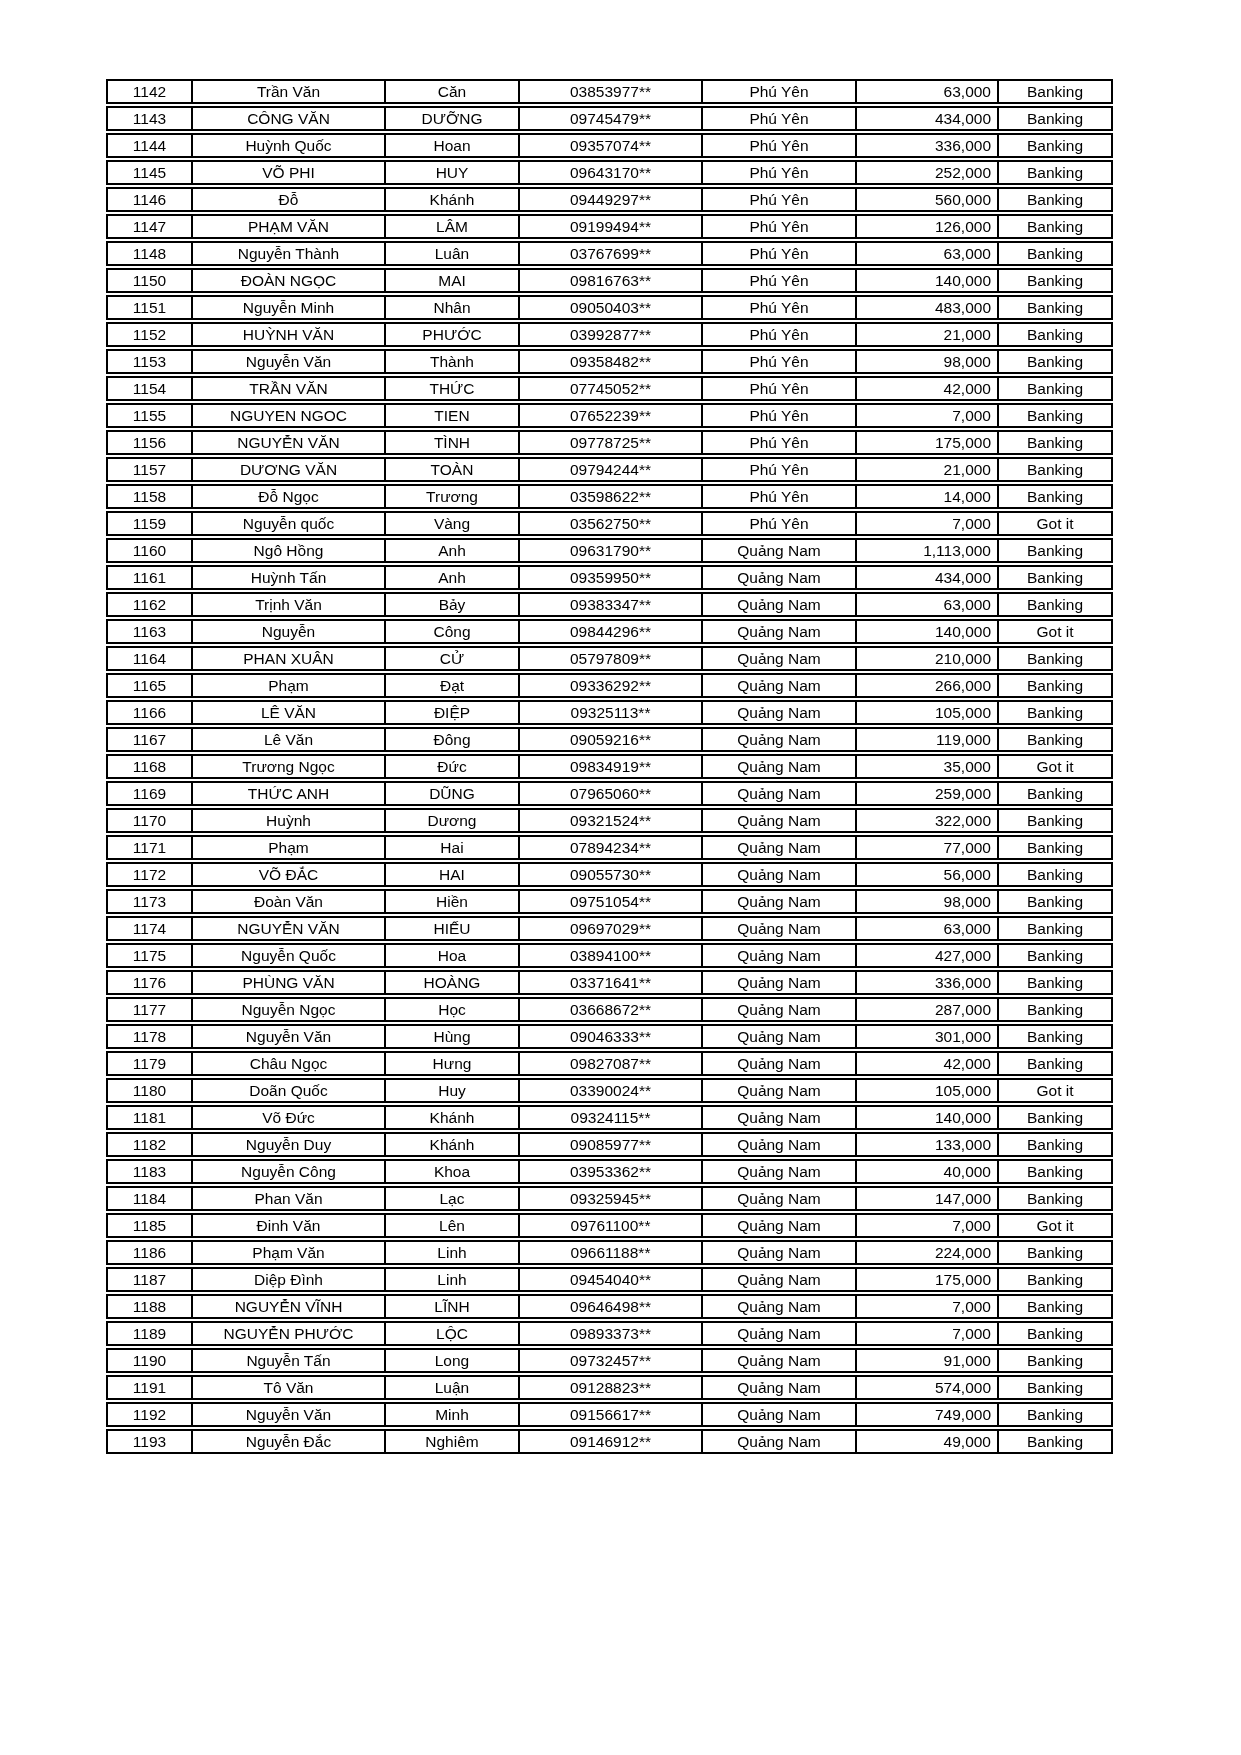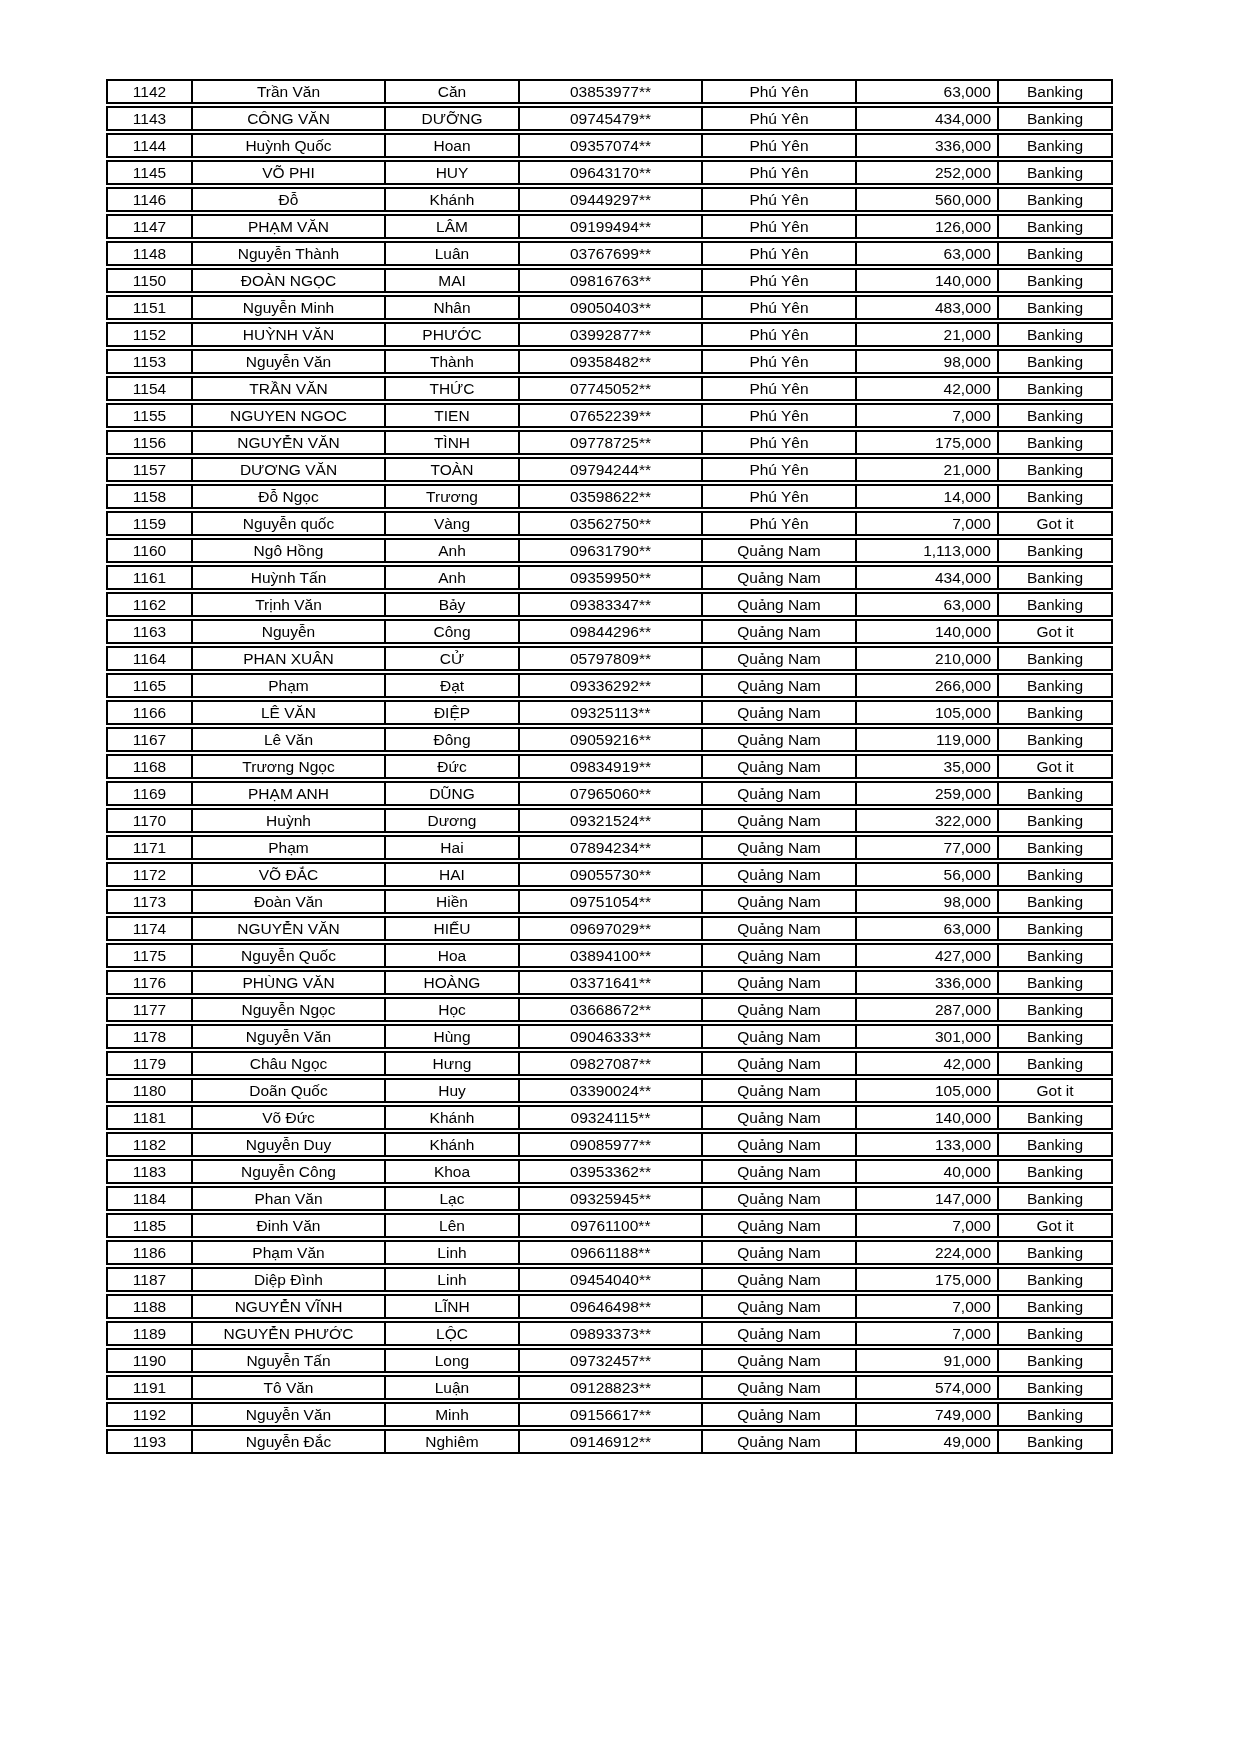--- a/index.html
+++ b/index.html
@@ -286,21 +286,21 @@
       <td>1168</td>
       <td>Trương Ngọc</td>
       <td>Đức</td>
       <td>09834919**</td>
       <td>Quảng Nam</td>
       <td class="amount">35,000</td>
       <td>Got it</td>
     </tr>
         <tr>
       <td>1169</td>
-      <td>PHẠM ANH</td>
+      <td>THỨC ANH</td>
       <td>DŨNG</td>
       <td>07965060**</td>
       <td>Quảng Nam</td>
       <td class="amount">259,000</td>
       <td>Banking</td>
     </tr>
         <tr>
       <td>1170</td>
       <td>Huỳnh</td>
       <td>Dương</td>

